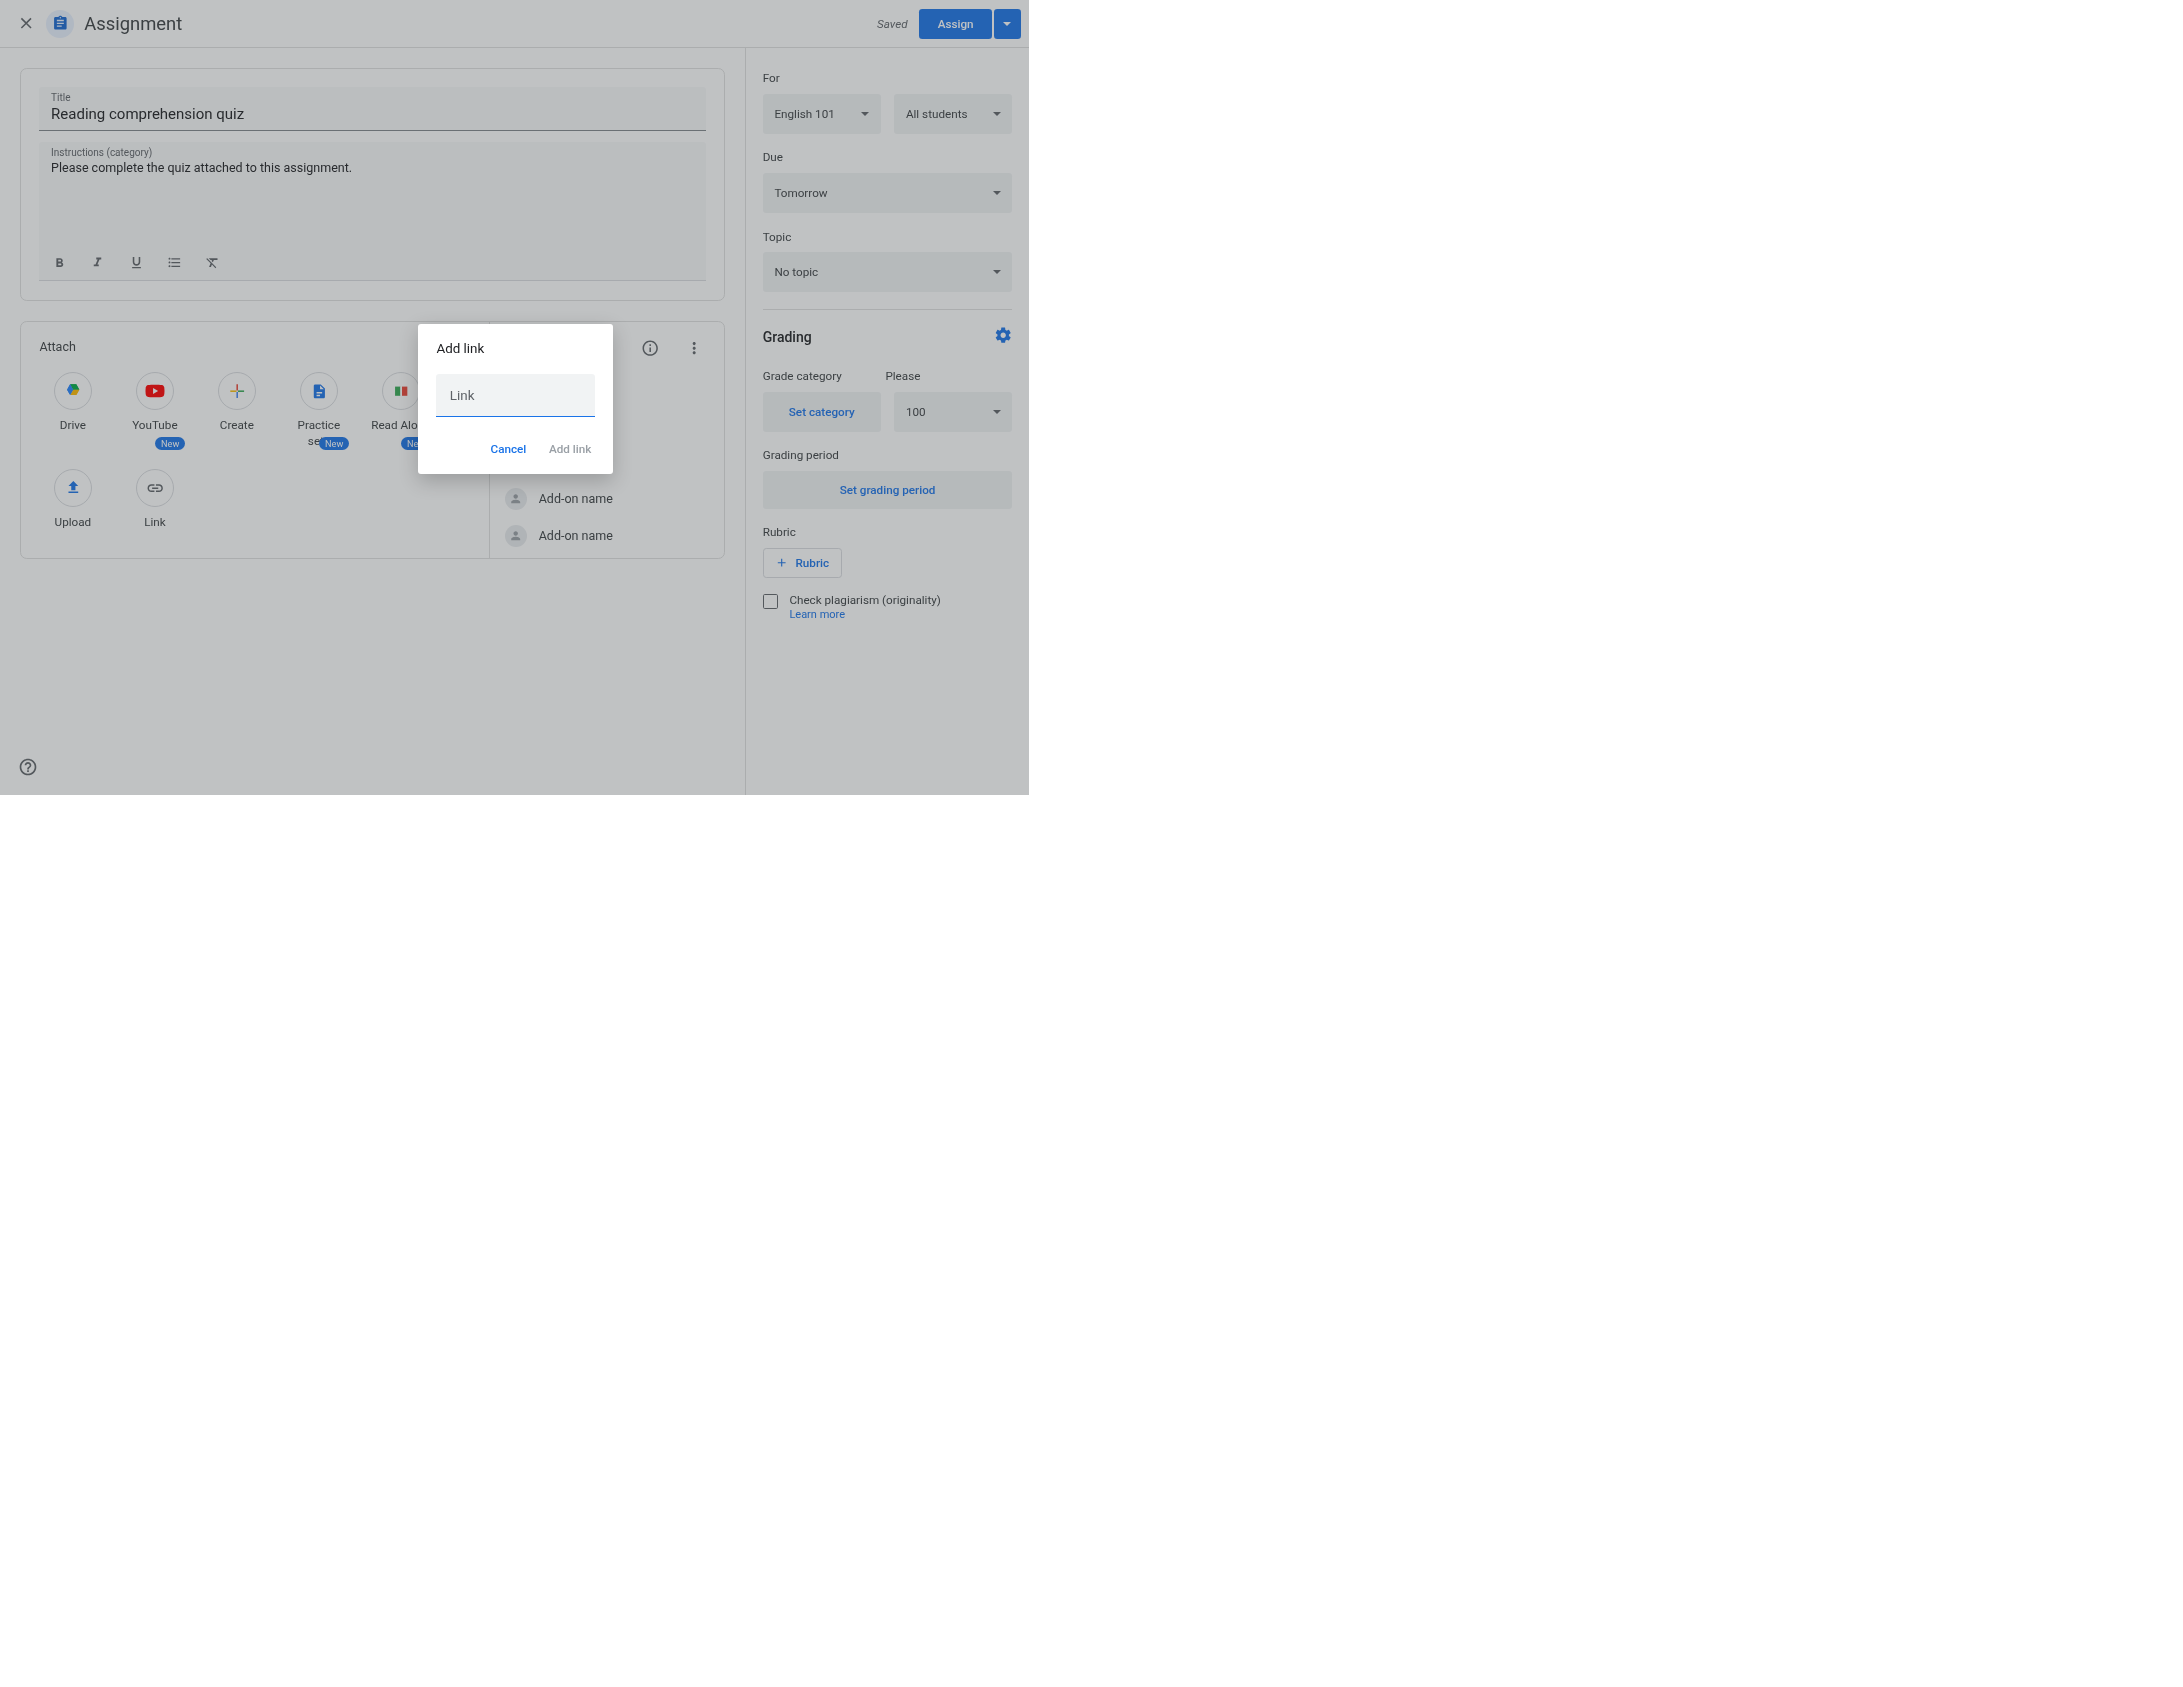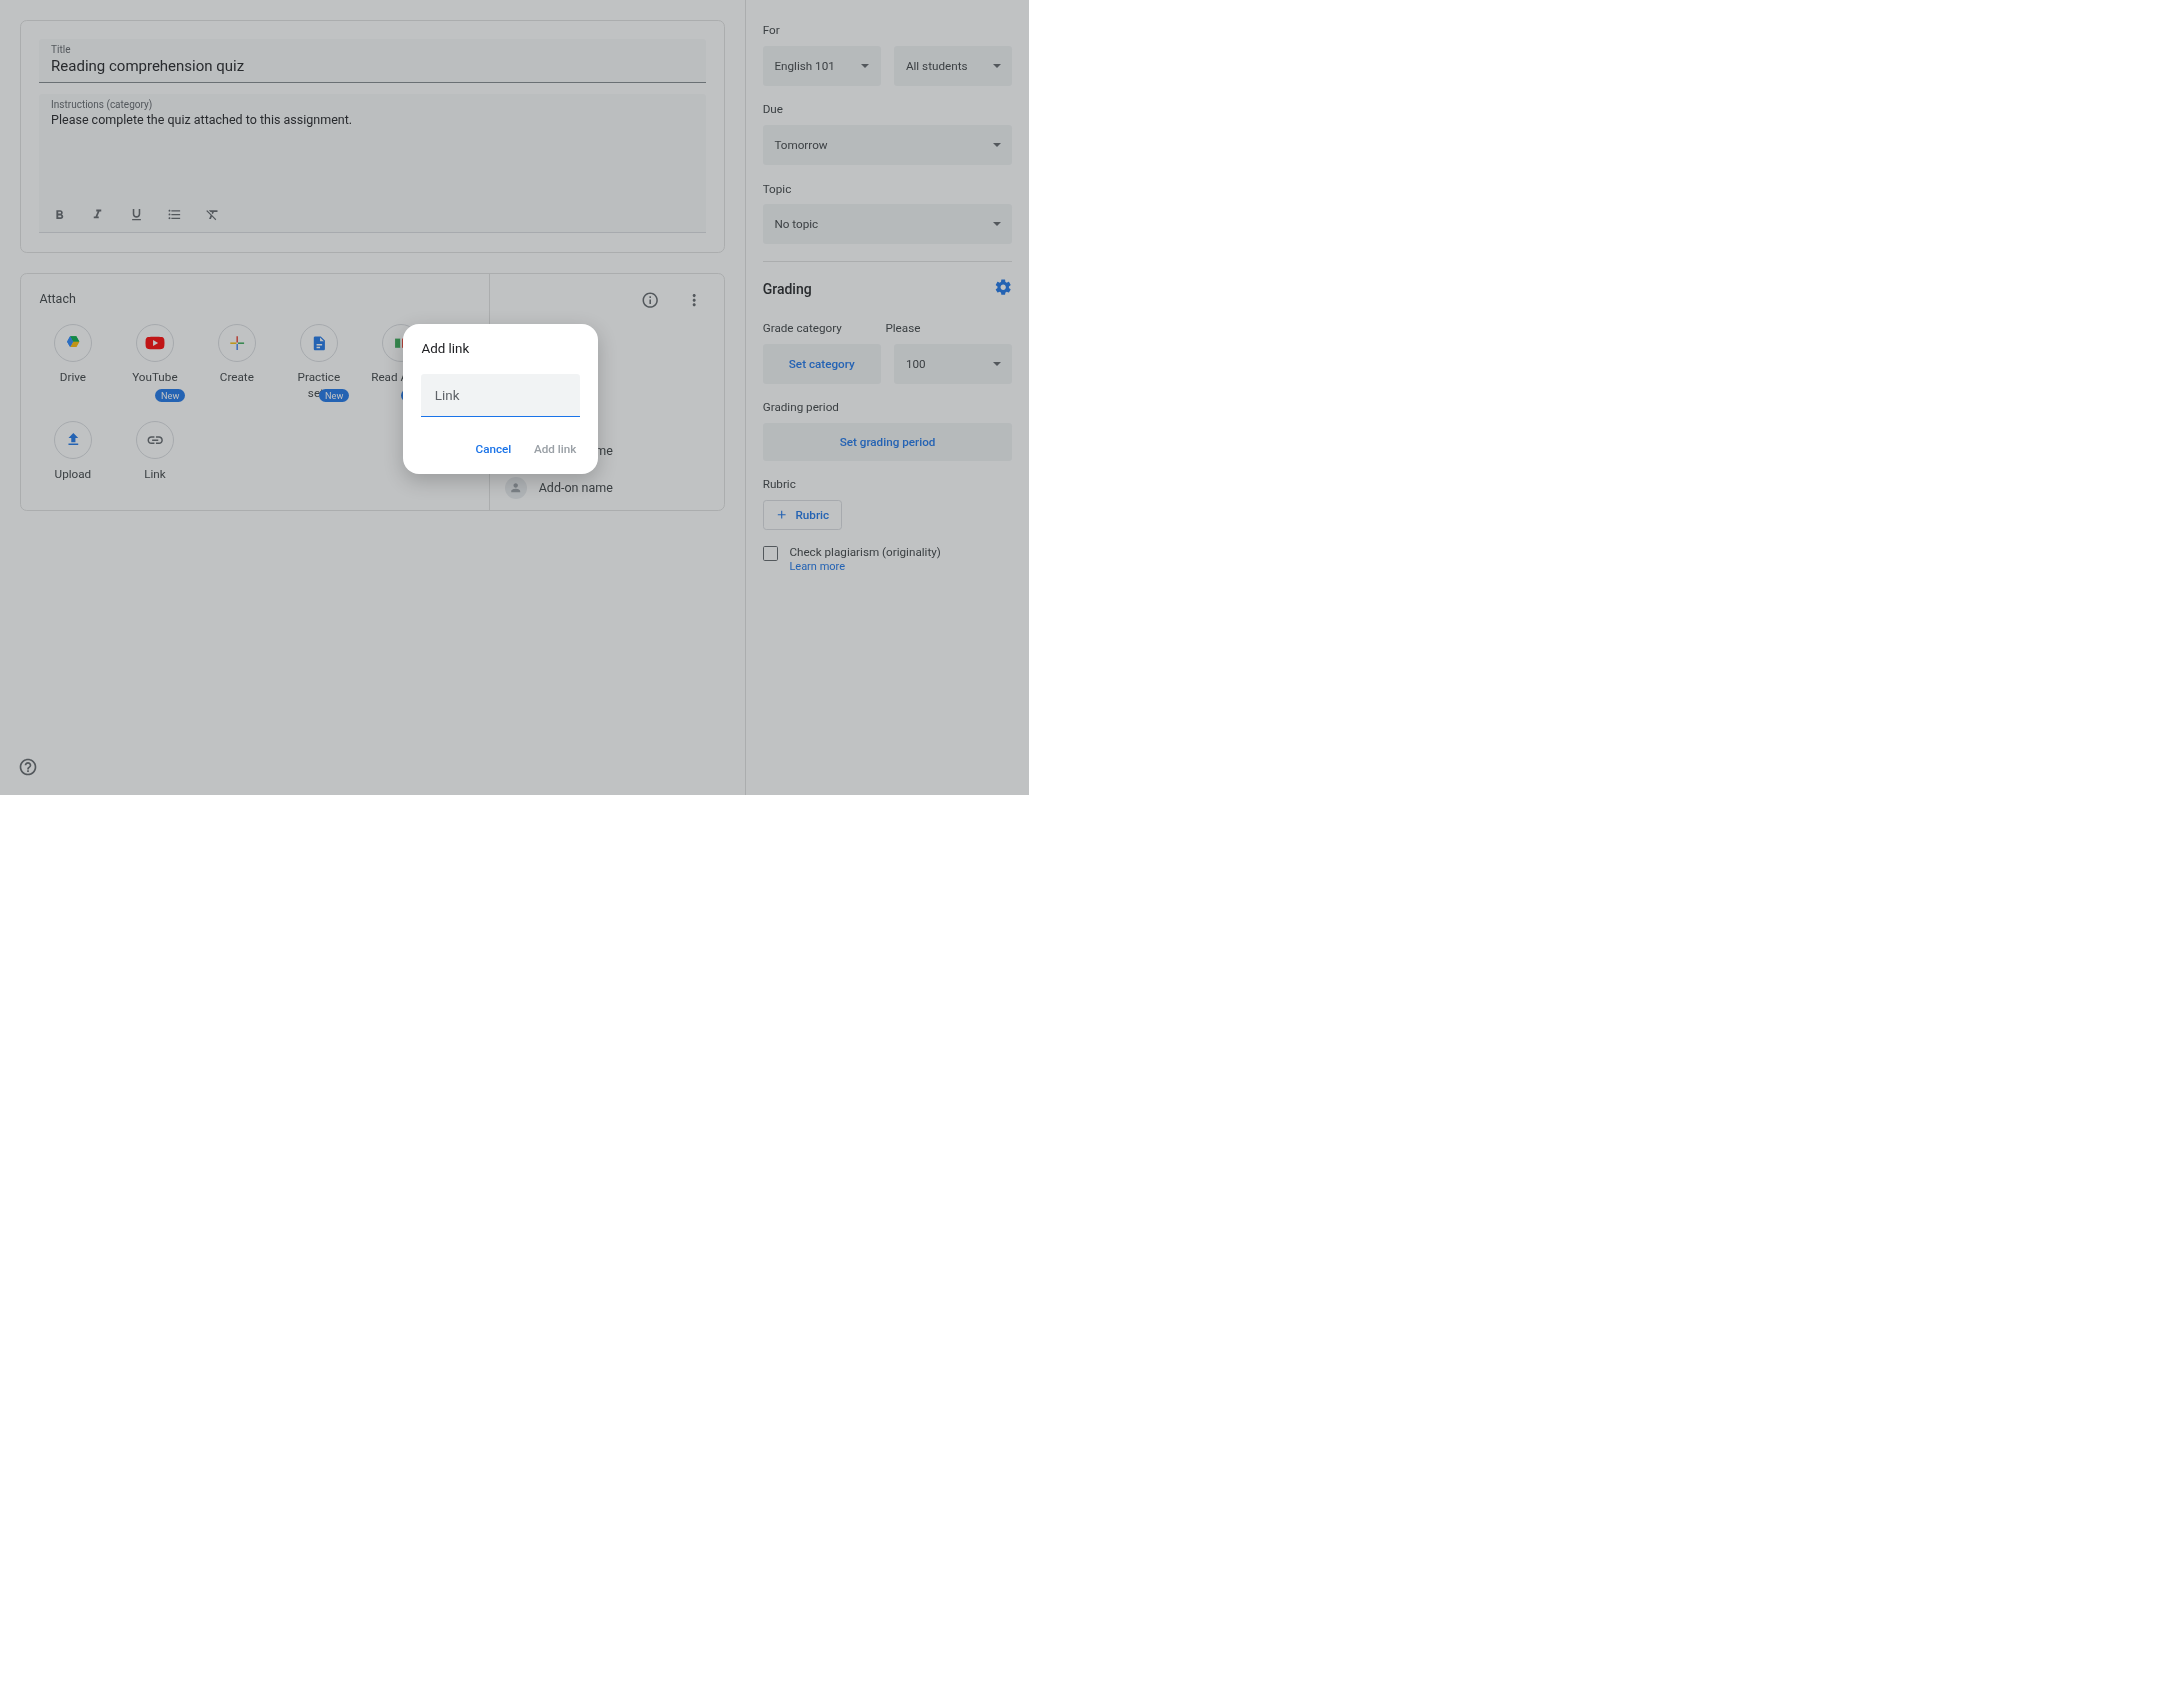--- a/index.html
+++ b/index.html
@@ -60,36 +60,55 @@
   .checkbox { width:15px; height:15px; border:1.7px solid #5f6368; border-radius:1.7px; margin-top:1.7px; cursor:pointer; }
   .learn-more { color:#1a73e8; font-size:11px; text-decoration:none; }
 
   
   .help-btn { position:absolute; bottom:13.4px; left:13.4px; width:30px; height:30px; border-radius:50%; display:flex; align-items:center; justify-content:center; color:#5f6368; cursor:pointer; }
 
   
   .scrim { position:absolute; inset:0; background:rgba(60,64,67,0.32); }
 
   
-  .dialog { position:absolute; width:195px; background:#fff; border-radius:16px; box-shadow:0 6.7px 20px rgba(0,0,0,0.2); padding:16.7px 18.4px 13.4px; left:403px; top:324px; }
+  .dialog { position:absolute; width:195px; background:#fff; border-radius:3px; box-shadow:0 6.7px 20px rgba(0,0,0,0.2); padding:16.7px 18.4px 13.4px; left:418px; top:324px; }
   .dialog h4 { font-size:13.4px; color:#202124; font-weight:400; margin-bottom:18.4px; }
   .dialog-input-wrap { background:#f1f3f4; border-bottom:1.7px solid #1a73e8; border-radius:3.3px 3.3px 0 0; height:43px; display:flex; align-items:center; padding:0 13.4px; margin-bottom:20px; }
   .dialog-input-wrap span { color:#5f6368; font-size:13.4px; }
   .dialog-actions { display:flex; justify-content:flex-end; gap:16px; }
   .dlg-btn { background:none; border:none; font-size:11.7px; font-weight:500; cursor:pointer; padding:5px 3.3px; }
   .dlg-cancel { color:#1a73e8; }
   .dlg-add { color:#9aa0a6; cursor:not-allowed; }
 
   .chev { width:0; height:0; border-left:4.2px solid transparent; border-right:4.2px solid transparent; border-top:4.2px solid #5f6368; }
 </style>
 </head>
 <body>
 
 <div class="app">
 
+  <div class="header">
+    <div class="close-btn">
+      <svg width="18.4" height="18.4" viewBox="0 0 24 24" fill="#5f6368">
+          <path d="M19 6.41 17.59 5 12 10.59 6.41 5 5 6.41 10.59 12 5 17.59 6.41 19 12 13.41 17.59 19 19 17.59 13.41 12z"></path>
+        </svg>
+    </div>
+    <div class="doc-icon">
+      <svg width="16.7" height="16.7" viewBox="0 0 24 24" fill="#1967d2">
+          <path d="M19 3h-4.18C14.4 1.84 13.3 1 12 1s-2.4.84-2.82 2H5c-1.1 0-2 .9-2 2v14c0 1.1.9 2 2 2h14c1.1 0 2-.9 2-2V5c0-1.1-.9-2-2-2zm-7 0c.55 0 1 .45 1 1s-.45 1-1 1-1-.45-1-1 .45-1 1-1zM7 7h10v2H7zm0 4h10v2H7zm0 4h7v2H7z"></path>
+        </svg>
+    </div>
+    <div class="page-title">Assignment</div>
+    <div class="header-spacer"></div>
+    <div class="saved">Saved</div>
+    <button class="assign-btn">Assign</button>
+    <button class="assign-drop">
+      <span class="chev" style="border-top-color:#fff"></span>
+    </button>
+  </div>
 
   <div class="body">
 
     <div class="main">
       <div class="card">
         <div class="field">
           <span class="field-label">Title</span>
           <div class="field-value">Reading comprehension quiz</div>
         </div>
         <div class="instructions">

